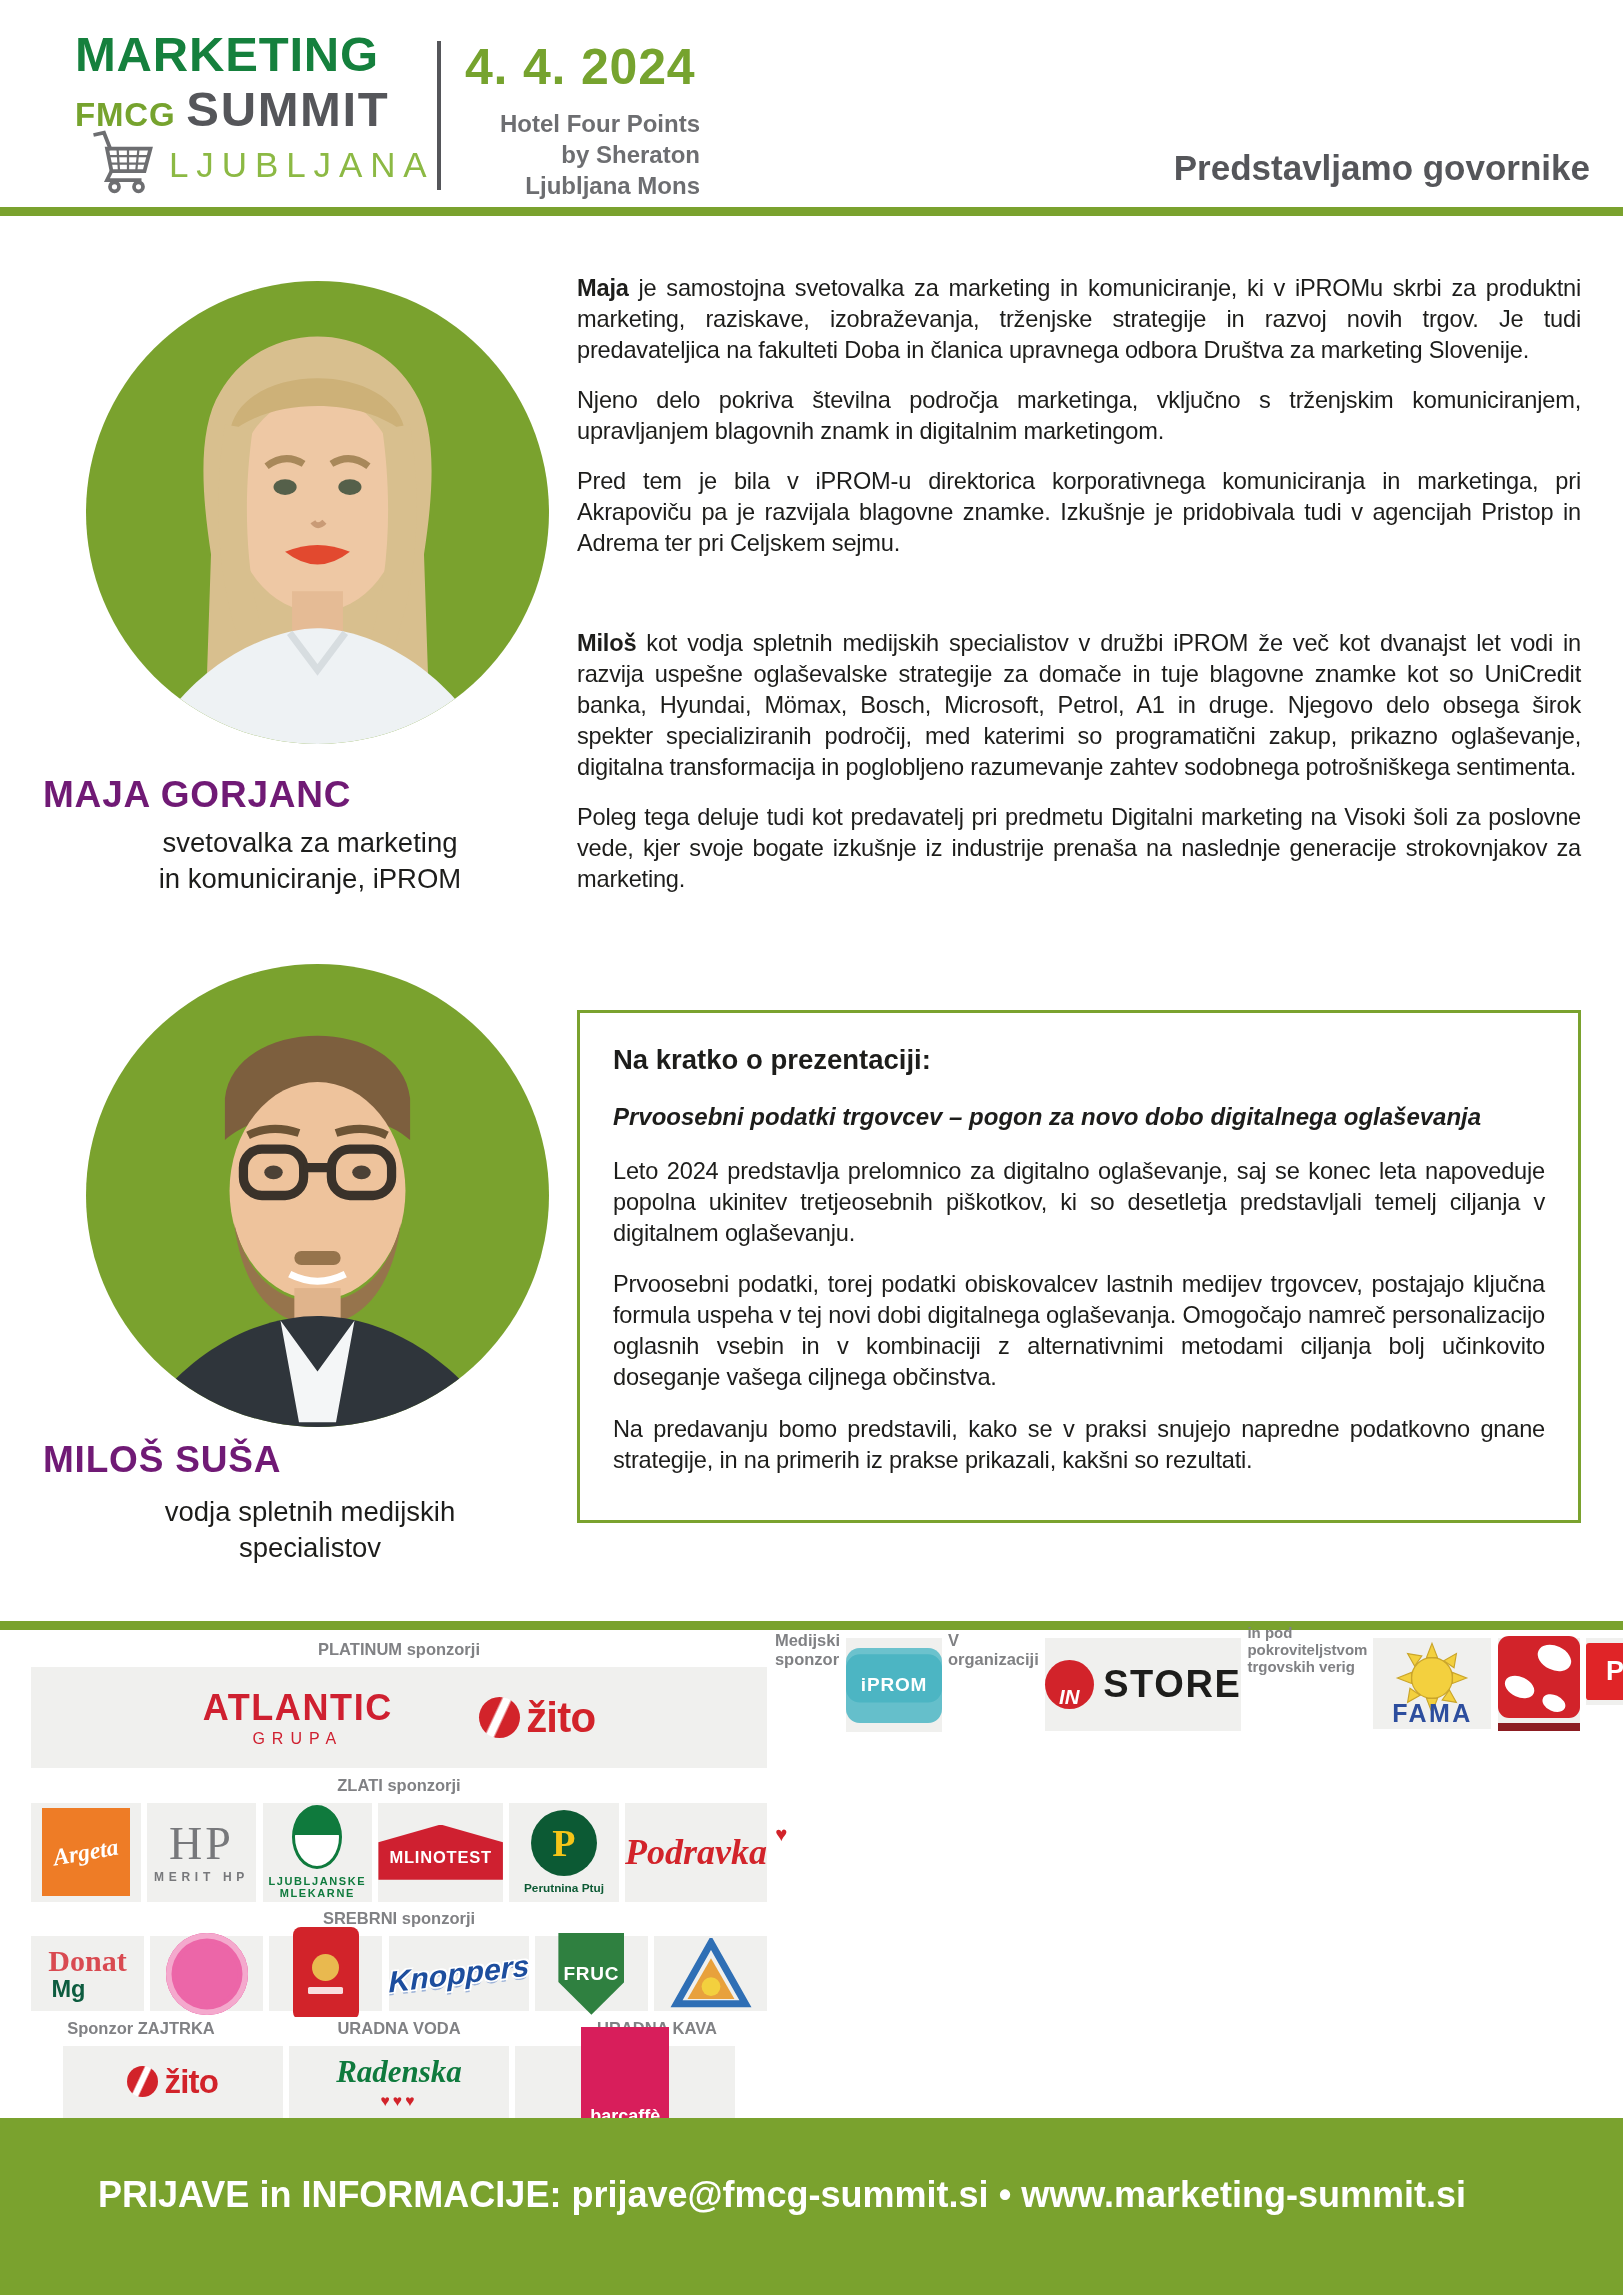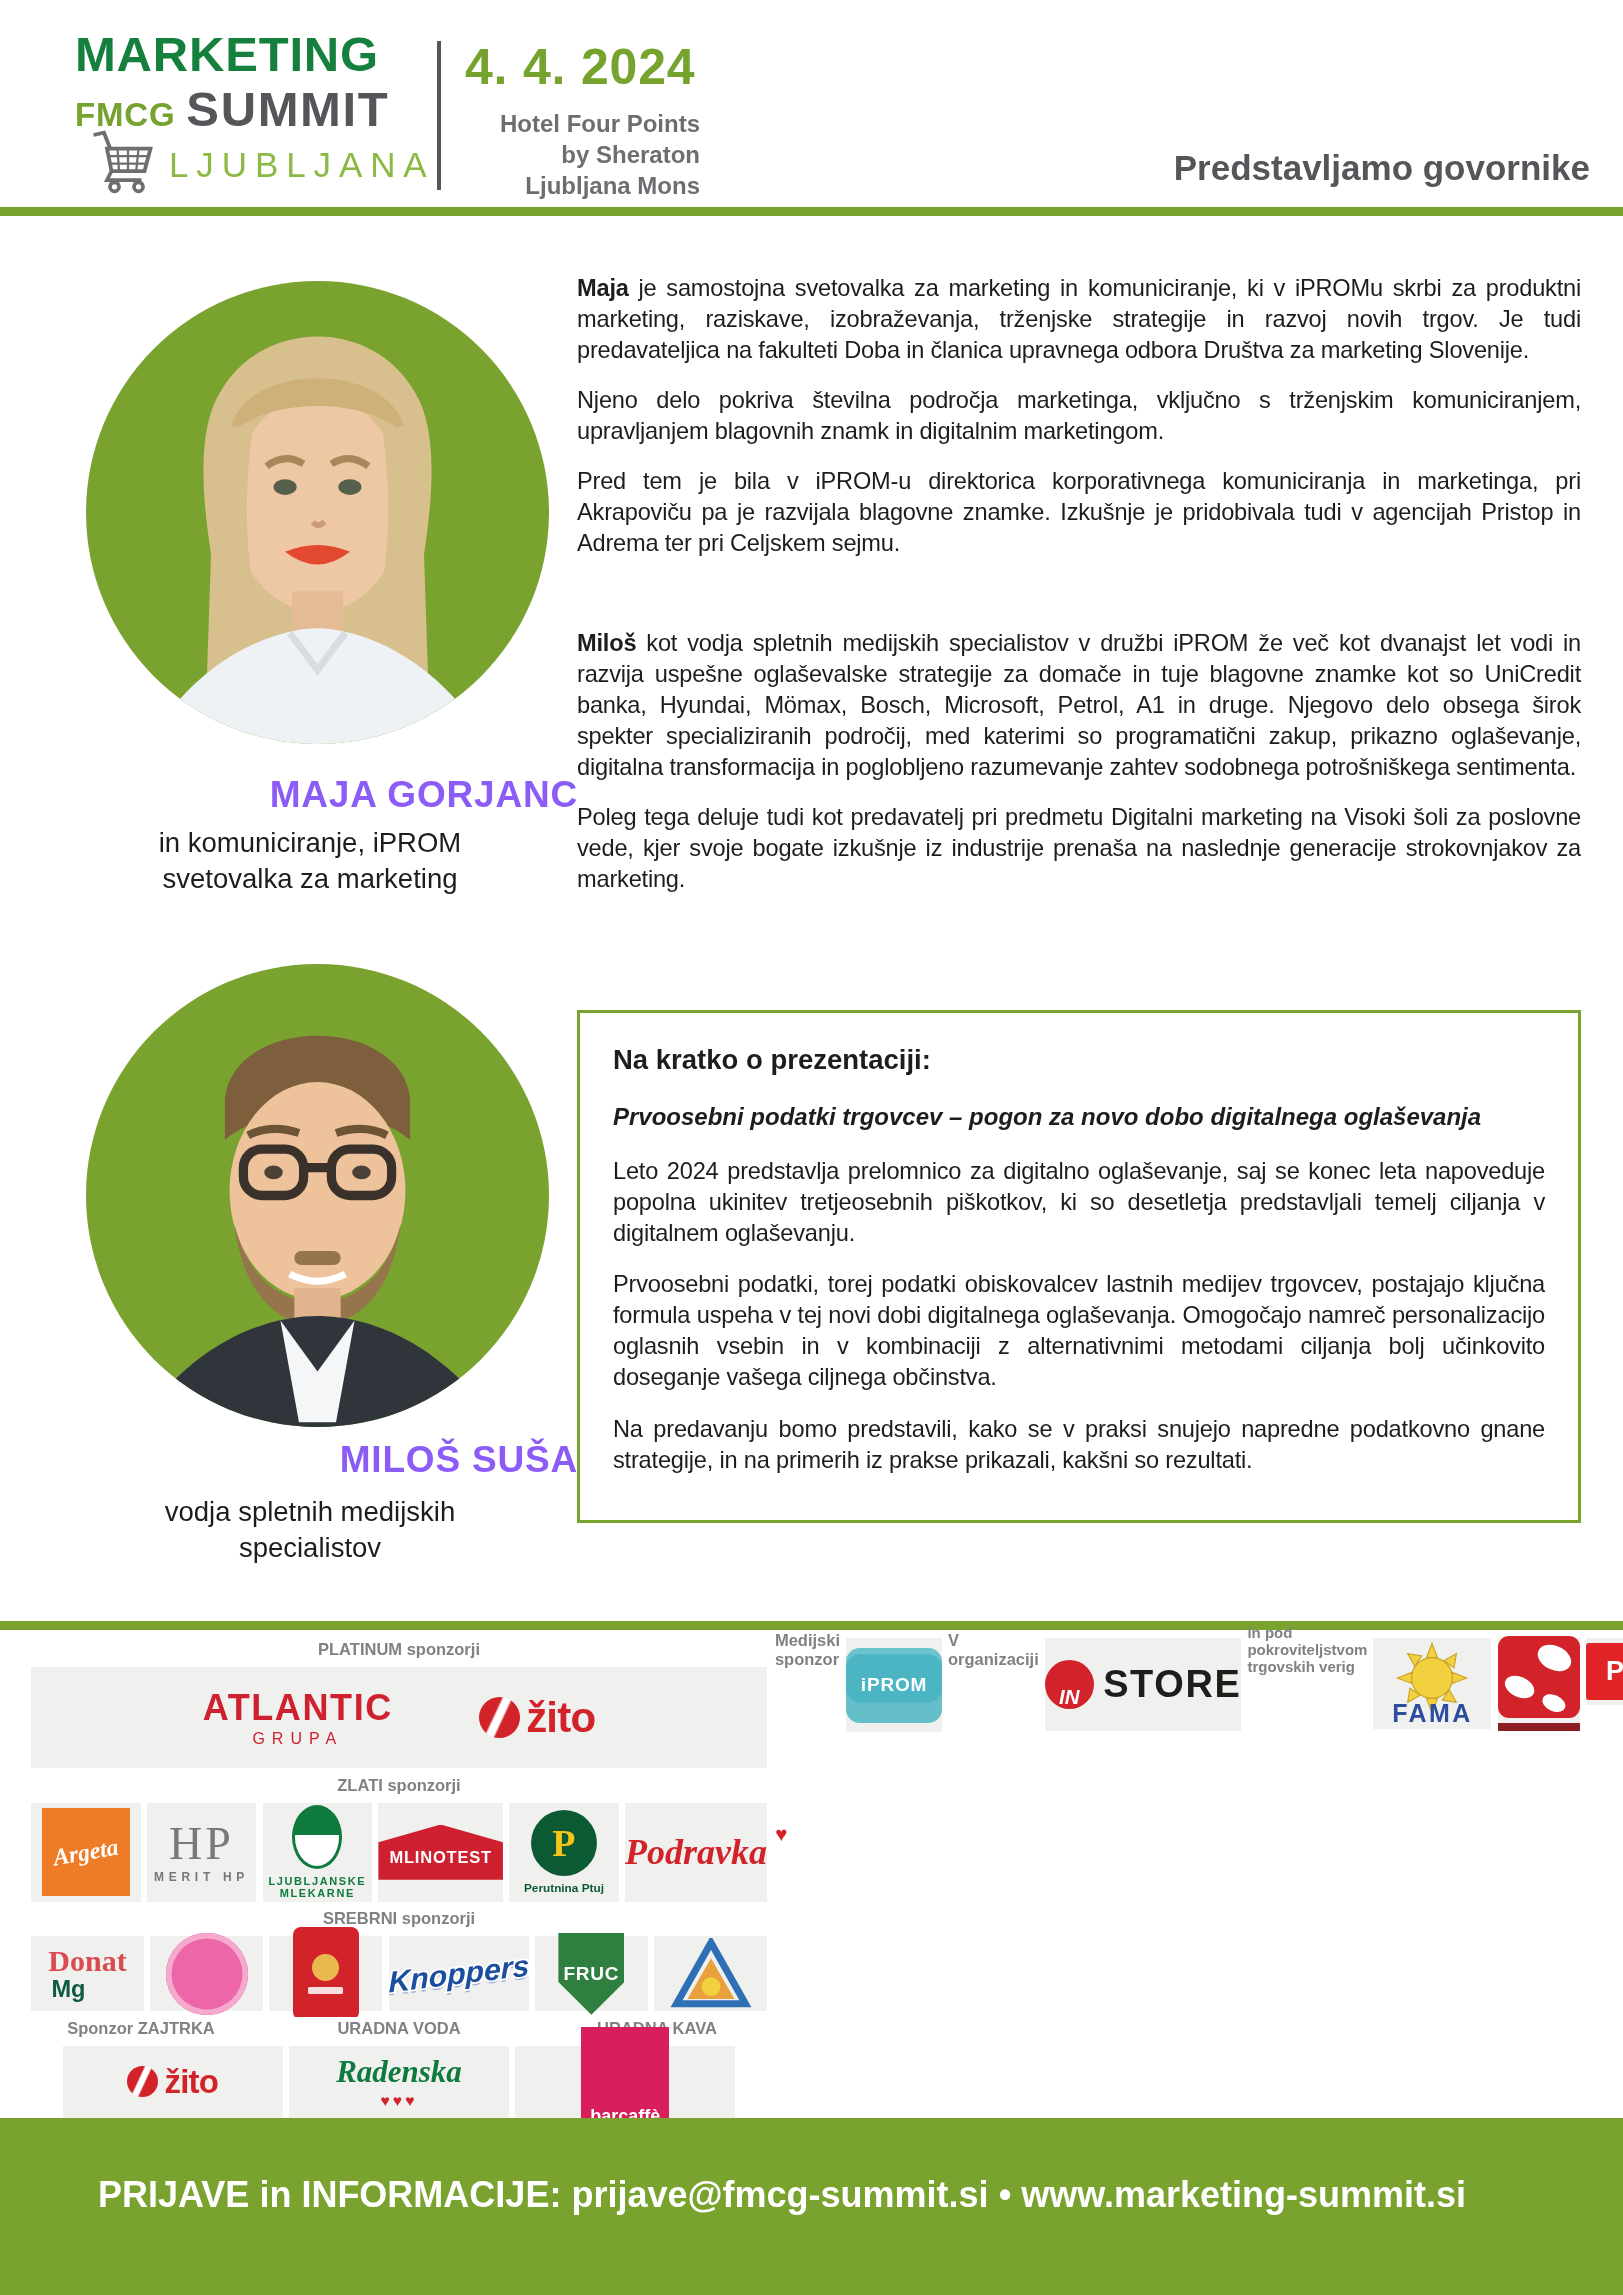--- a/index.html
+++ b/index.html
@@ -19,21 +19,21 @@
   .hdr-date{position:absolute;left:465px;top:38px;width:236px;font-size:50px;font-weight:bold;color:#76a32e;letter-spacing:0.8px;}
   .hdr-venue{position:absolute;left:386px;top:108px;width:314px;text-align:right;font-size:24px;line-height:31px;font-weight:bold;color:#6d6e71;}
   .page-title{position:absolute;right:33px;top:148px;width:707px;text-align:right;font-size:35px;font-weight:bold;color:#55565a;}
   .rule{position:absolute;left:0;width:1623px;height:9.4px;background:#7aa22e;}
   .rule-top{top:207px;}
   .rule-mid{top:1621px;}
   
   .photo{position:absolute;left:86px;width:463px;height:463px;border-radius:50%;background:#7aa22e;overflow:hidden;}
   .photo-1{top:281px;}
   .photo-2{top:964px;}
-  .speaker-name{position:absolute;left:60px;width:518px;text-align:right;font-size:37px;font-weight:bold;color:#8b5cf6;letter-spacing:0.8px;}
+  .speaker-name{position:absolute;left:43px;width:518px;text-align:left;font-size:37px;font-weight:bold;color:#701a75;letter-spacing:0.8px;}
   .name-1{top:774px;}
   .name-2{top:1439px;}
   .speaker-role{position:absolute;left:102px;width:416px;text-align:center;font-size:27.5px;line-height:36px;color:#1d1d1b;}
   .role-1{top:825px;}
   .role-2{top:1494px;}
   
   .bio-col{position:absolute;left:577px;width:1004px;}
   .bio-maja{top:273px;}
   .bio-milos{top:628px;}
   .bio-col p{margin:0 0 19px 0;font-size:23.6px;line-height:31px;text-align:justify;letter-spacing:-0.2px;}
@@ -175,22 +175,22 @@
     <ellipse cx="114" cy="89" rx="5" ry="3.4" fill="#55604a"></ellipse>
     <path d="M98,104 Q100,107 103,104" stroke="#c99b76" stroke-width="2.5" fill="none"></path>
     <path d="M86,117 Q100,111 114,117 Q100,128 86,117 Z" fill="#e2492f"></path>
     <rect x="89" y="134" width="22" height="20" fill="#e5bb95"></rect>
     <path d="M36,200 L36,186 C58,158 86,150 100,150 C114,150 142,158 164,186 L164,200 Z" fill="#eef2f4"></path>
     <path d="M88,152 L100,168 L112,152" stroke="#d7dde0" stroke-width="3" fill="none"></path>
   </svg>
 </div>
 <div class="speaker-name name-1">MAJA GORJANC</div>
 <div class="speaker-role role-1">
+  <div>svetovalka za marketing</div>
   <div>in komuniciranje, iPROM</div>
-  <div>svetovalka za marketing</div>
 </div>
 
 <div class="photo photo-2">
   <svg width="463" height="463" viewBox="0 0 200 200">
     <path d="M60,58 C64,22 136,22 140,58 L140,76 C122,60 78,60 60,76 Z" fill="#7d5f3e"></path>
     <ellipse cx="100" cy="98" rx="38" ry="47" fill="#eec39c"></ellipse>
     <path d="M64,112 C68,144 84,156 100,156 C116,156 132,144 136,112 C130,136 116,146 100,146 C84,146 70,136 64,112 Z" fill="#96744c"></path>
     <rect x="90" y="124" width="20" height="6" rx="3" fill="#96744c"></rect>
     <path d="M88,134 Q100,140 112,134" stroke="#ffffff" stroke-width="3" fill="none"></path>
     <rect x="68" y="80" width="26" height="20" rx="8" stroke="#3a322a" stroke-width="4" fill="none"></rect>

